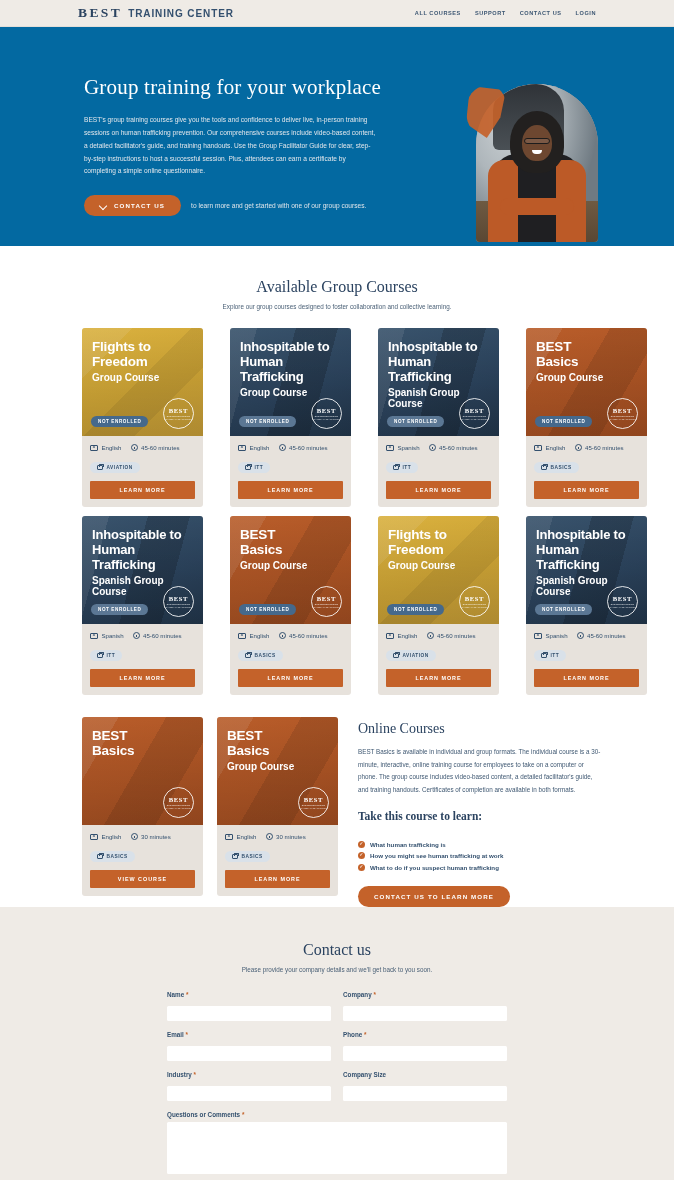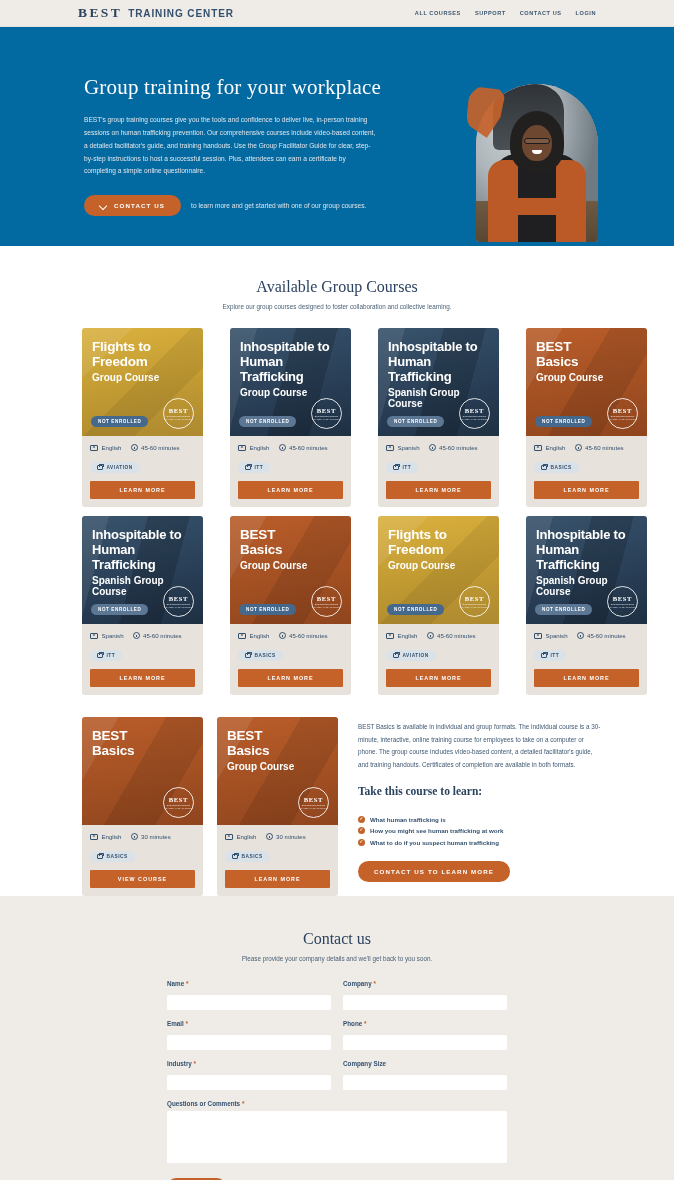--- a/index.html
+++ b/index.html
@@ -625,20 +625,21 @@
                   <span>English</span>
                 </span>
                 <span class="meta">
                   <span class="ic-clock"></span>
                   <span>30 minutes</span>
                 </span>
               </div><span class="tag"><span class="ic-case"></span>BASICS</span><button class="card-btn">LEARN MORE</button></div>
           </div>
         </div>
       <div class="online-col">
+        <h3 class="online-title">Online Courses</h3>
         <p class="online-body">BEST Basics is available in individual and group formats. The individual course is a 30-minute, interactive, online training course for employees to take on a computer or phone. The group course includes video-based content, a detailed facilitator's guide, and training handouts. Certificates of completion are available in both formats.</p>
         <h4 class="online-sub">Take this course to learn:</h4>
         <ul class="learn-list" id="learn-list">
             <li>
               <span class="ic-check">✓</span>
               <span>What human trafficking is</span>
             </li>
             <li>
               <span class="ic-check">✓</span>
               <span>How you might see human trafficking at work</span>

